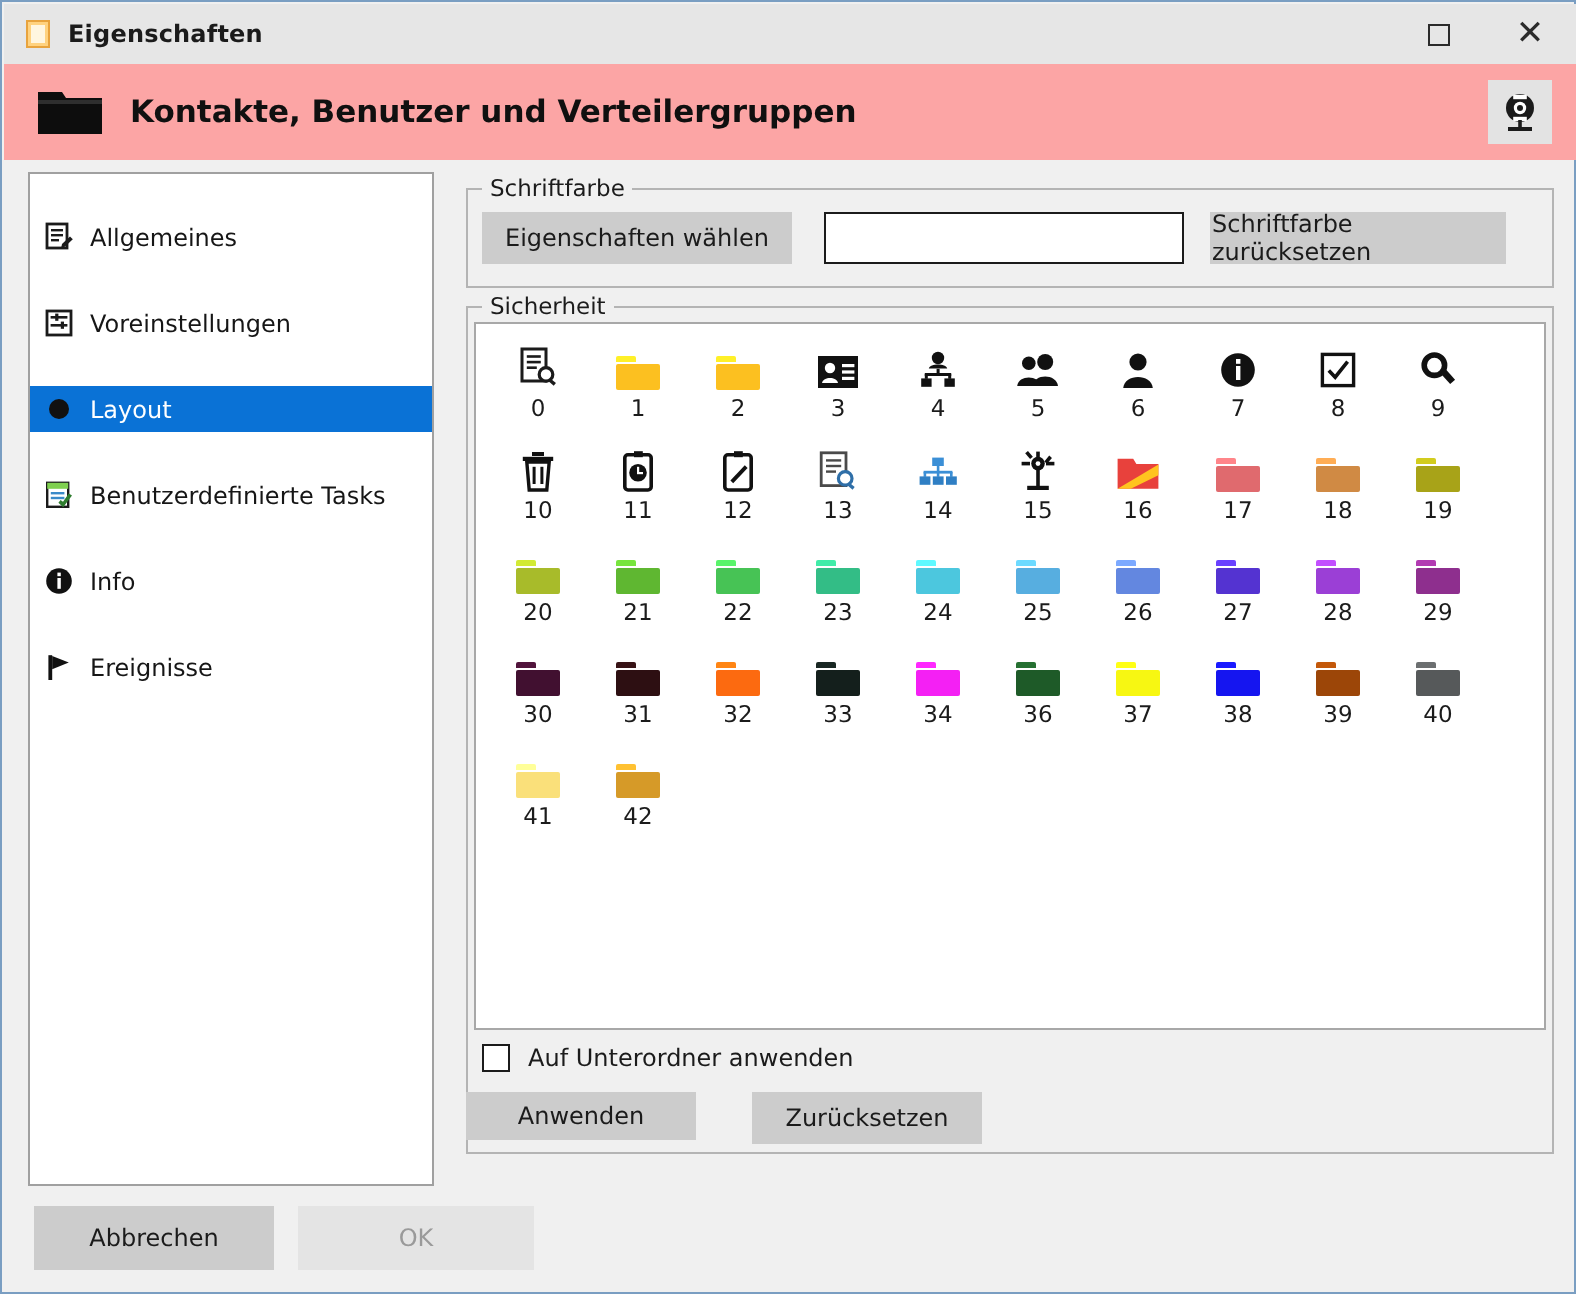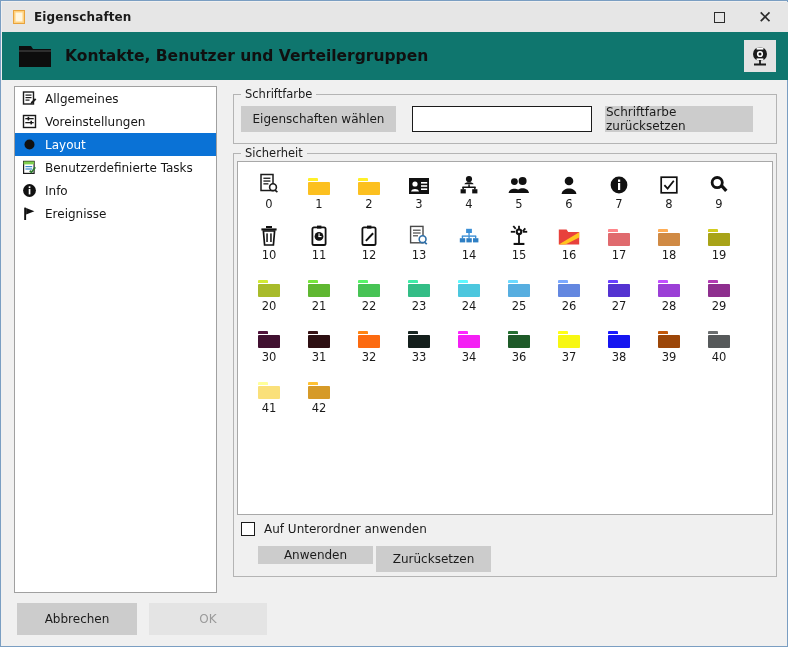--- a/index.html
+++ b/index.html
@@ -22,40 +22,40 @@
   .tb-spacer{flex:1 1 auto;}
   .tb-btn{
     width:46px;height:30px;display:flex;align-items:center;justify-content:center;
     flex:0 0 auto;
   }
   .sq{width:11px;height:11px;border:1.4px solid #2b2b2b;box-sizing:border-box;}
   .xg{font-size:17px;line-height:17px;color:#2b2b2b;font-family:"DejaVu Sans",sans-serif;}
   
   .header{
     position:absolute;left:1px;top:31px;width:786px;height:48px;
-    background:#0f766e;display:flex;align-items:center;
+    background:#fca5a5;display:flex;align-items:center;
   }
   .hdr-folder{margin-left:16px;width:34px;height:26px;position:relative;flex:0 0 auto;}
   .hdr-title{
     margin-left:13px;font-size:15.5px;font-weight:bold;color:#101010;
   }
   .help-btn{
     position:absolute;right:12px;top:8px;width:32px;height:32px;
     background:#e3e3e3;border:1px solid #e3e3e3;box-sizing:border-box;
     display:flex;align-items:center;justify-content:center;
   }
   
   .sidebar{
     position:absolute;left:13px;top:85px;width:203px;height:507px;
     background:#ffffff;border:1px solid #a0a0a0;box-sizing:border-box;
     overflow:hidden;
   }
   .side-item{
     height:23px;display:flex;align-items:center;padding-left:6px;
-    font-size:12px;color:#161616;box-sizing:border-box;
+    font-size:12px;color:#161616;box-sizing:border-box;margin-top:20px;
   }
   .side-item.sel{background:#0a72d6;color:#ffffff;}
   .side-ic{width:17px;height:17px;flex:0 0 auto;margin-right:7px;position:relative;}
   
   .group{
     position:absolute;border:1px solid #b4b4b4;box-sizing:border-box;background:transparent;
   }
   .group-label{
     position:absolute;top:-8px;left:7px;background:#f0f0f0;padding:0 4px;
     font-size:11.5px;color:#1b1b1b;
@@ -96,21 +96,21 @@
   .fld .tab{position:absolute;left:0;top:0;width:10px;height:3px;border-radius:1px 1px 0 0;}
   .fld .body{position:absolute;left:0;top:4px;width:22px;height:13px;border-radius:1px;}
   .fld .strip{position:absolute;left:0;top:3px;width:22px;height:2px;opacity:.55;}
   
   .chkrow{position:absolute;left:240px;top:521px;display:flex;align-items:center;}
   .chkbox{
     width:14px;height:14px;border:1.6px solid #1b1b1b;background:#fff;box-sizing:border-box;
     flex:0 0 auto;
   }
   .chklabel{margin-left:9px;font-size:12px;color:#1b1b1b;}
-  #btn-apply{position:absolute;left:257px;top:545px;width:115px;height:18px;}
+  #btn-apply{position:absolute;left:232px;top:545px;width:115px;height:24px;}
   #btn-reset{position:absolute;left:375px;top:545px;width:115px;height:26px;}
   
   #btn-cancel{position:absolute;left:16px;top:602px;width:120px;height:32px;}
   #btn-ok{position:absolute;left:148px;top:602px;width:118px;height:32px;}
   svg{display:block;}
 </style>
 </head>
 <body>
 
 <div class="window">

